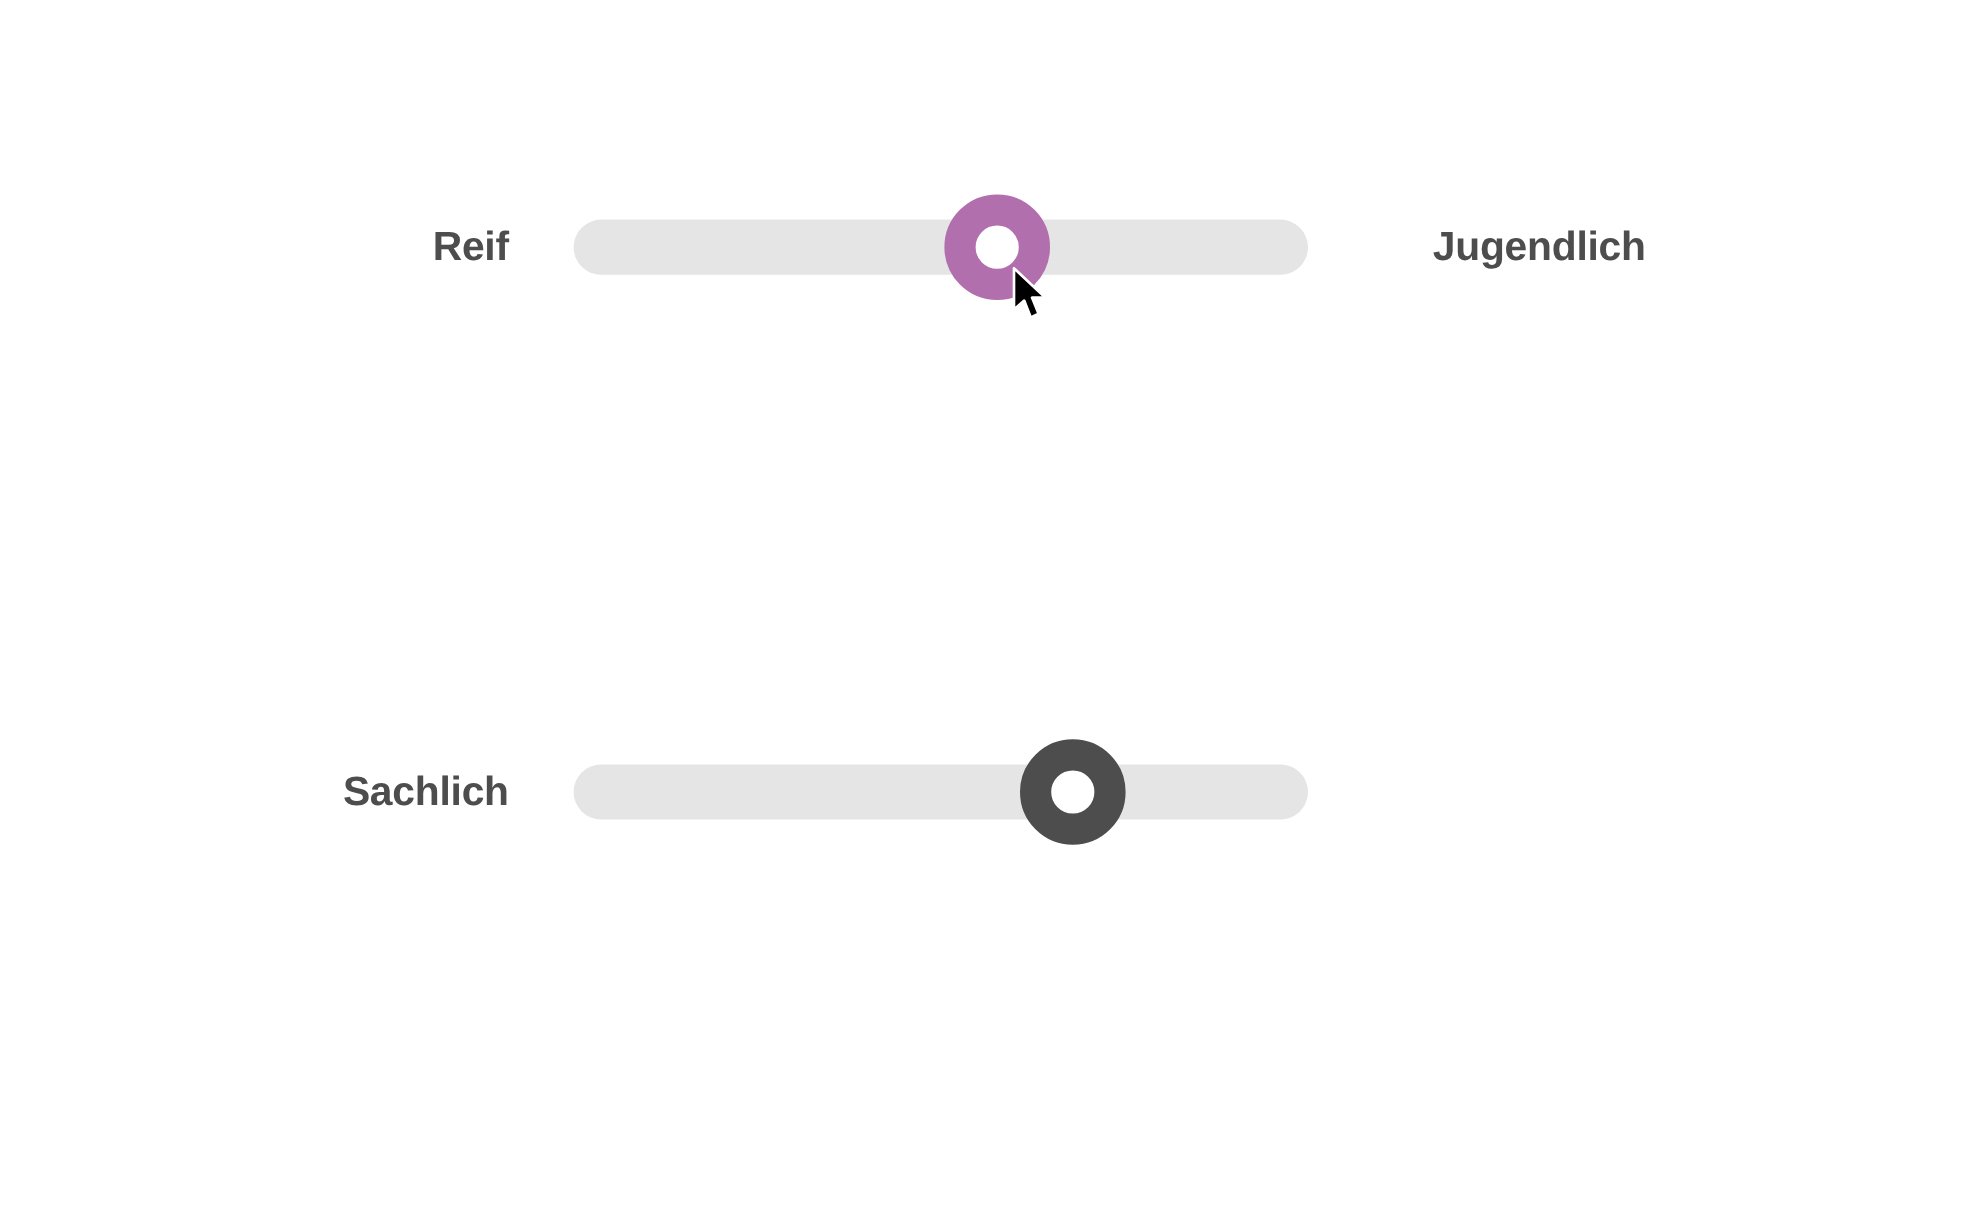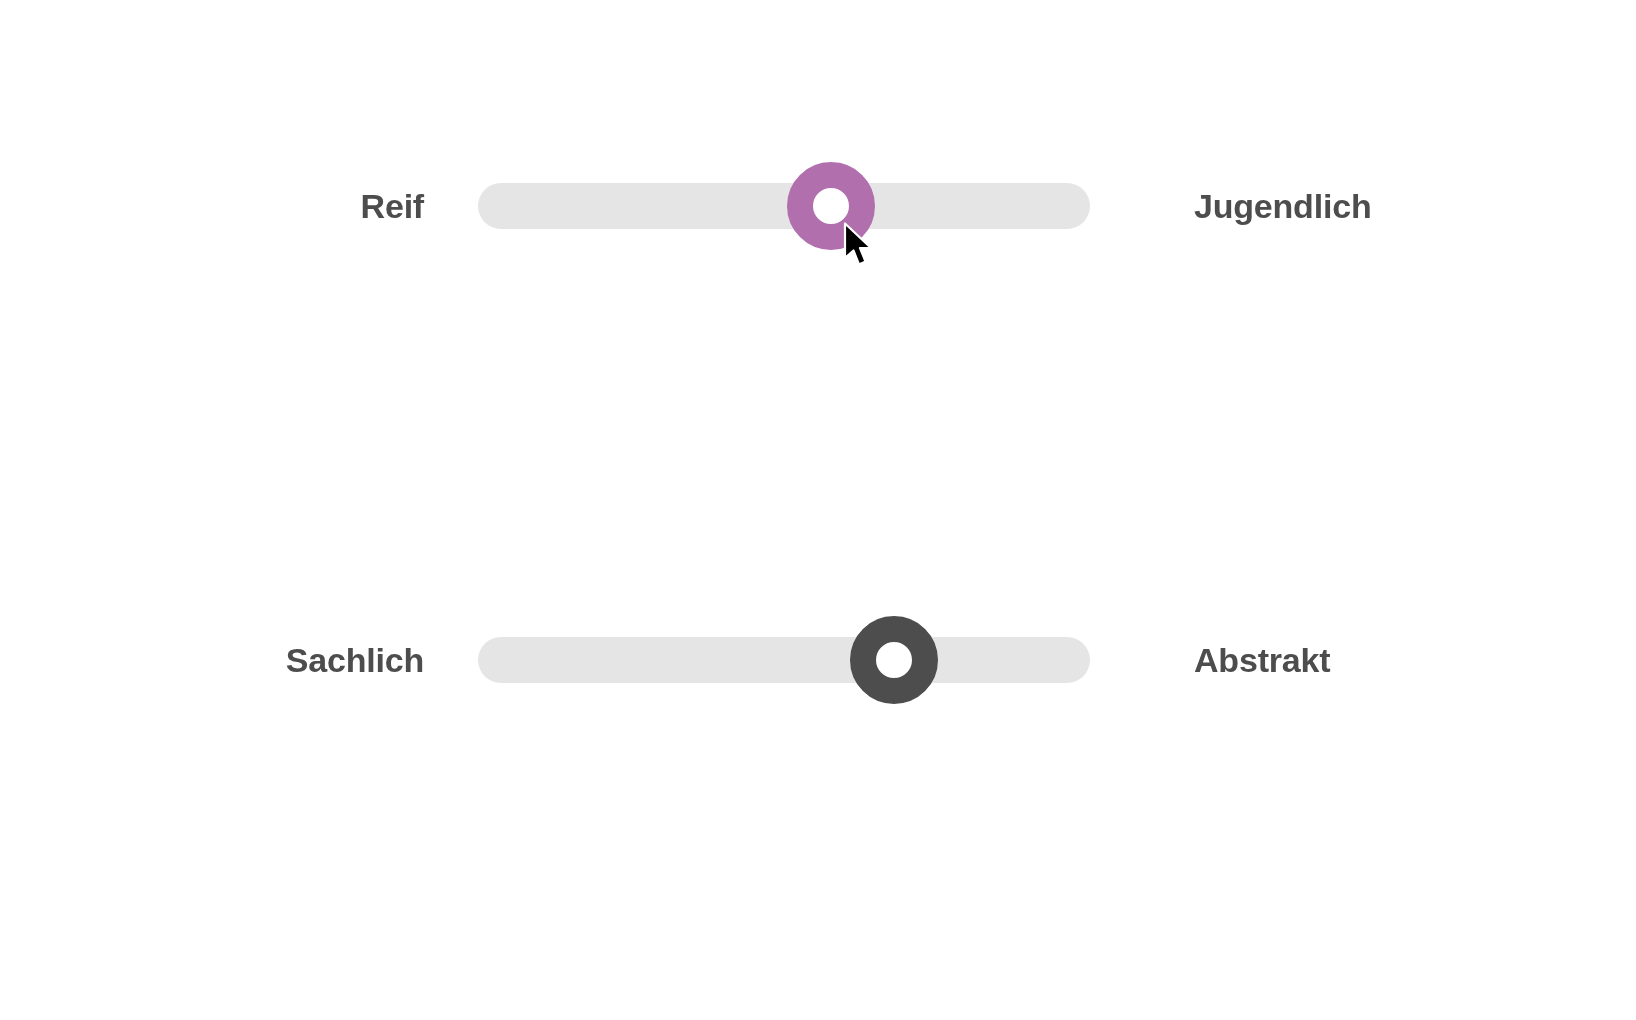--- a/index.html
+++ b/index.html
@@ -121,20 +121,19 @@
   </div>
 
 
 
   <div class="slider-row row-4">
     <div class="label-left">Sachlich</div>
     <div class="slider-control">
       <div class="slider-track"></div>
       <div class="slider-thumb" id="thumb-3" style="left: 372.04px; border-color: rgb(77, 77, 77);"></div>
     </div>
-    <div class="label-right">Abstrakt</div>
   </div>
 
 </div>
 
 <svg id="mouse-cursor" viewBox="0 0 34 46" xmlns="http://www.w3.org/2000/svg" style="left: 843px; top: 222px;">
   <path d="M2 1.5 L2 36 L10.5 28.5 L16 42.5 L22.5 39.5 L17 26 L28 26 Z" fill="#000000" stroke="#ffffff" stroke-width="2.2" stroke-linejoin="round"></path>
 </svg>
 
 </body></html>

